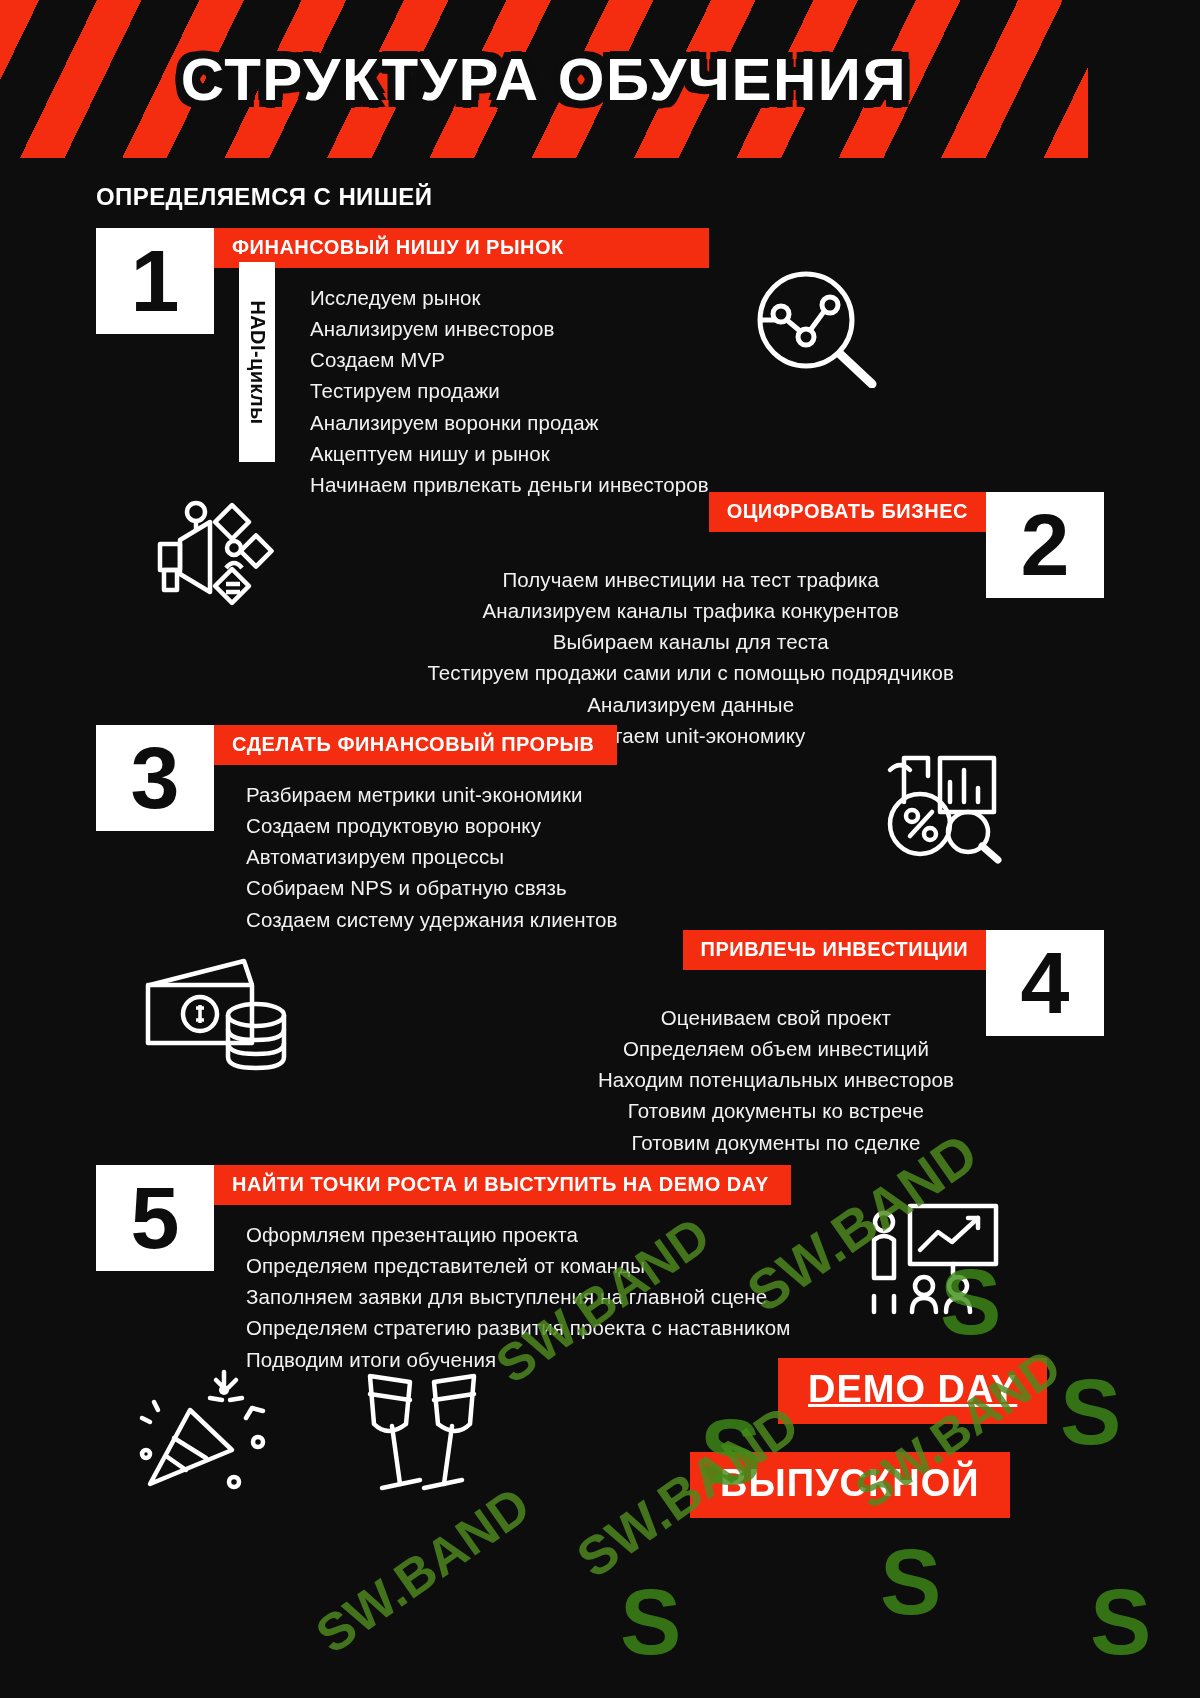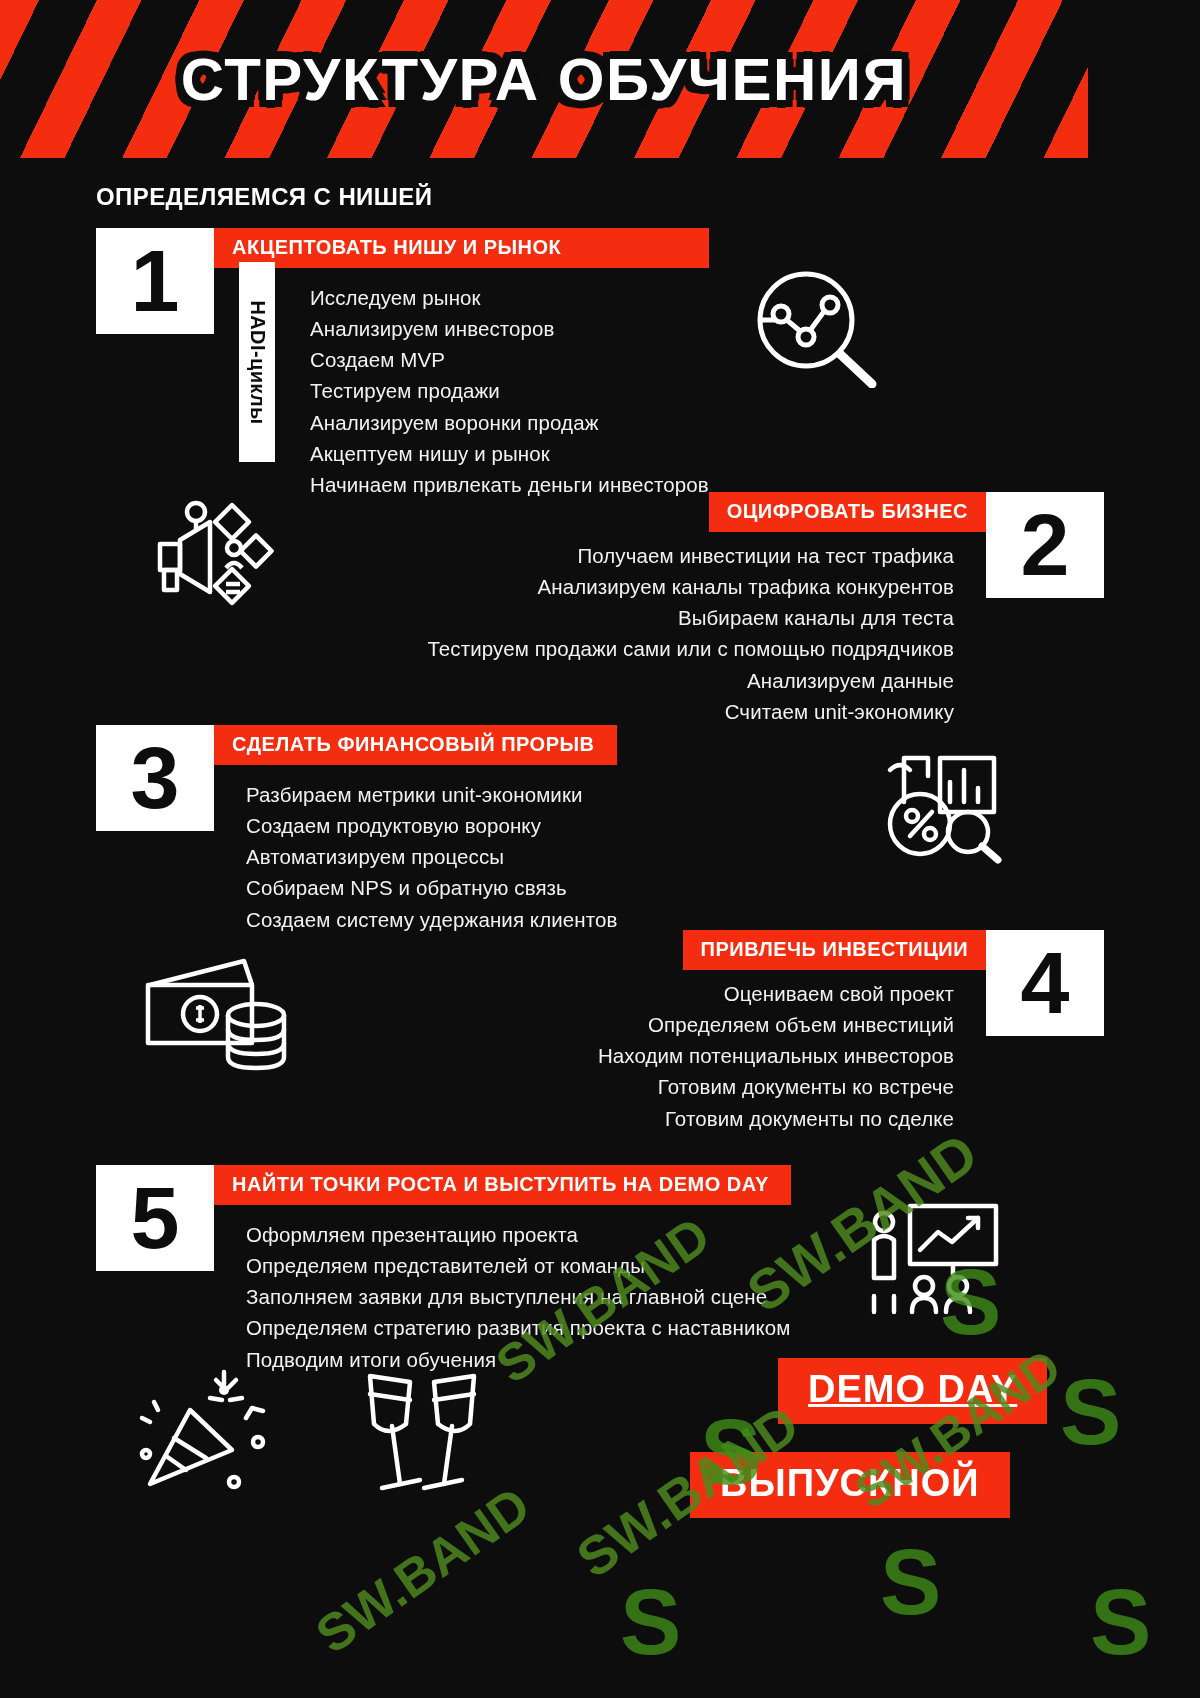--- a/index.html
+++ b/index.html
@@ -76,21 +76,21 @@
     display: flex;
     align-items: center;
     justify-content: center;
     font-size: 88px;
     font-weight: 800;
     line-height: 1;
     flex: none;
   }
 
   .step-body { display: flex; flex-direction: column; }
-  .step.right .step-body { align-items: flex-end; }
+  .step.right .step-body { align-items: flex-end; gap: 24px; }
 
   .banner {
     background: #f52d10;
     color: #ffffff;
     font-size: 20px;
     font-weight: 800;
     letter-spacing: 0.5px;
     padding: 8px 18px 9px 18px;
     white-space: nowrap;
     display: inline-block;
@@ -98,21 +98,21 @@
 
   .bullets {
     margin-top: 14px;
     color: #f2f2f2;
     font-size: 20.5px;
     line-height: 1.52;
     font-weight: 400;
     letter-spacing: 0.1px;
   }
   .bullets.l { padding-left: 30px; text-align: left; }
-  .bullets.r { padding-right: 32px; text-align: right; margin-top: 8px; }
+  .bullets.r { padding-right: 32px; text-align: center; margin-top: 8px; }
 
   
   .hadi-wrap {
     position: absolute;
     left: 239px;
     top: 262px;
     width: 36px;
     height: 200px;
     background: #ffffff;
     display: flex;
@@ -173,21 +173,21 @@
 <div class="header">
   <div class="header-stripes"></div>
   <div class="header-title">СТРУКТУРА ОБУЧЕНИЯ</div>
 </div>
 
 <div class="section-kicker">ОПРЕДЕЛЯЕМСЯ С НИШЕЙ</div>
 
 <div class="step" style="left:96px; top:228px;">
   <div class="num-box">1</div>
   <div class="step-body">
-    <div class="banner">АКЦЕПТОВАТЬ НИШУ И РЫНОК</div>
+    <div class="banner">ФИНАНСОВЫЙ НИШУ И РЫНОК</div>
     <div class="bullets l" style="padding-left:96px;">
       <div>Исследуем рынок</div>
       <div>Анализируем инвесторов</div>
       <div>Создаем MVP</div>
       <div>Тестируем продажи</div>
       <div>Анализируем воронки продаж</div>
       <div>Акцептуем нишу и рынок</div>
       <div>Начинаем привлекать деньги инвесторов</div>
     </div>
   </div>

